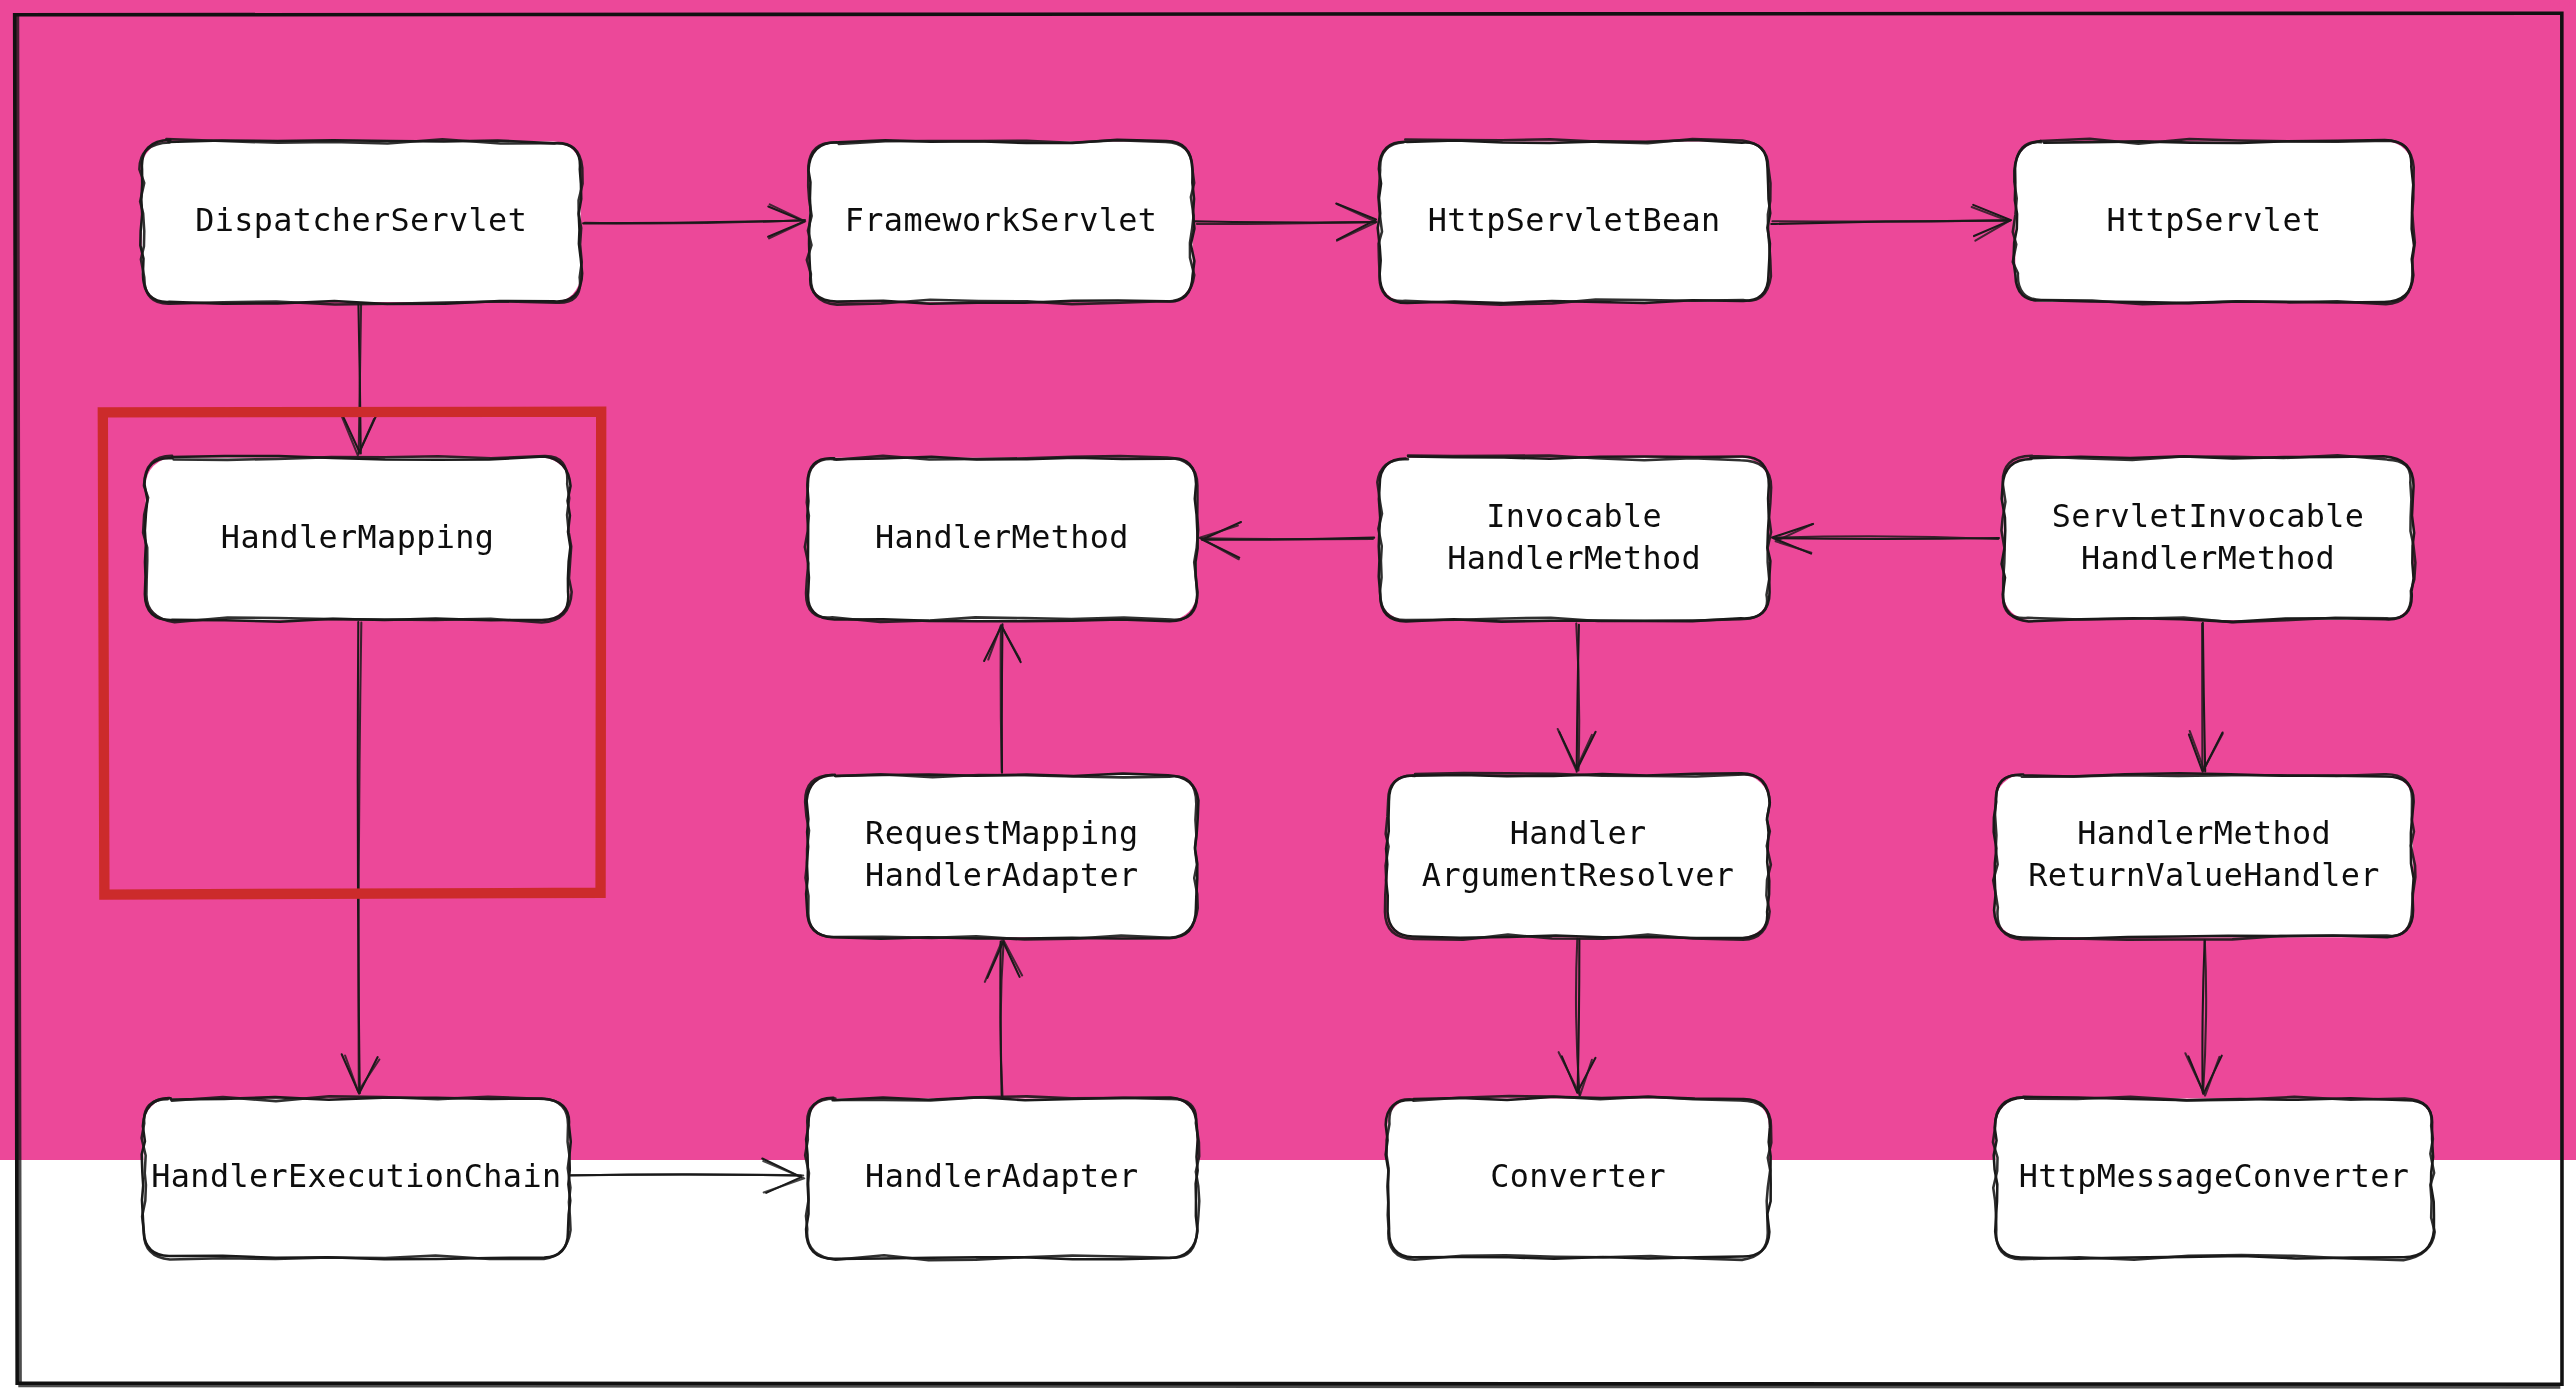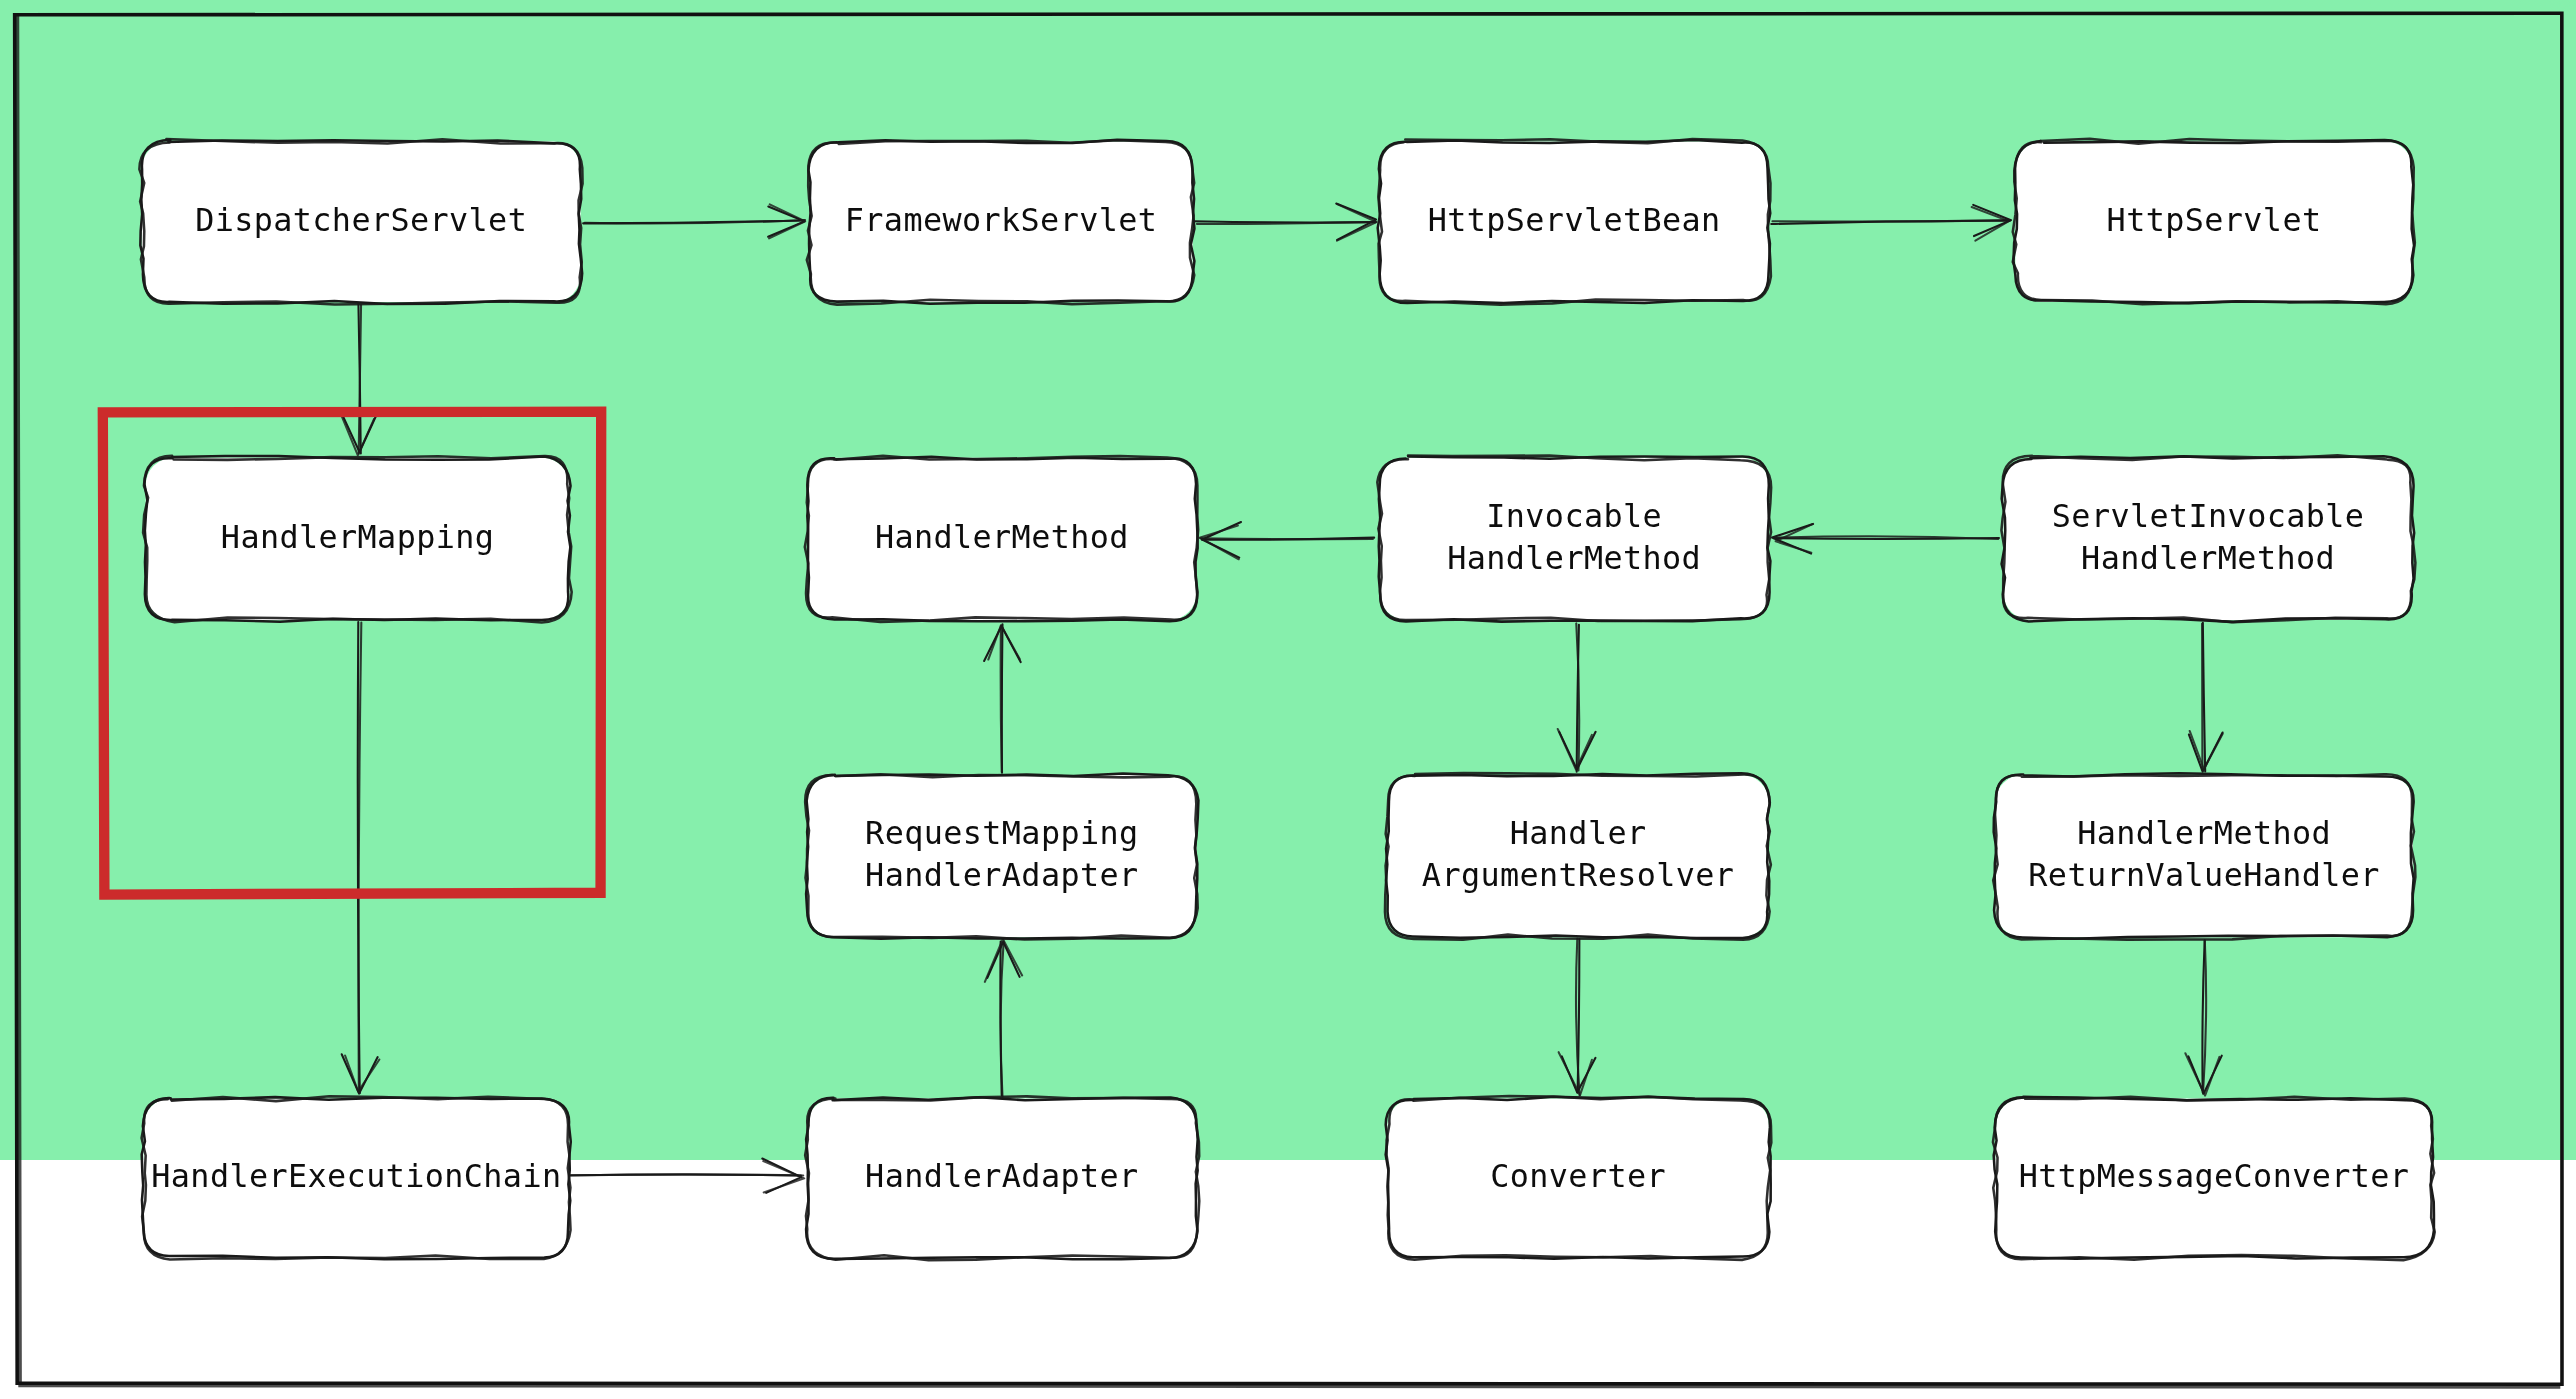--- a/index.html
+++ b/index.html
@@ -7,21 +7,21 @@
     padding: 0;
     background: #ffffff;
     width: 2576px;
     height: 1399px;
     overflow: hidden;
   }
   #stage {
     position: relative;
     width: 2576px;
     height: 1160px;
-    background: #86efac;
+    background: #ec4899;
     font-family: "DejaVu Sans Mono", monospace;
   }
   svg#diagram {
     position: absolute;
     left: 0;
     top: 0;
     width: 2576px;
     height: 1399px;
     display: block;
   }

